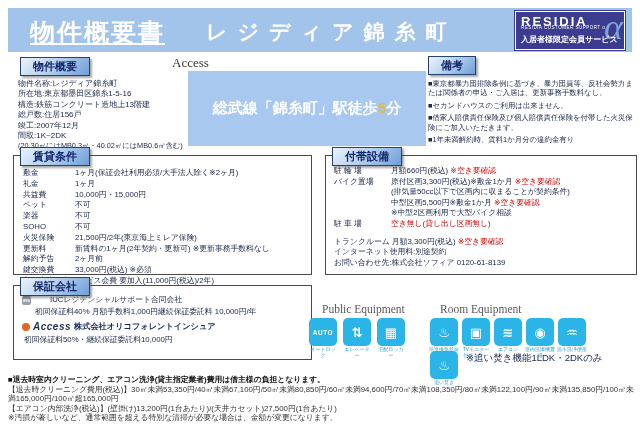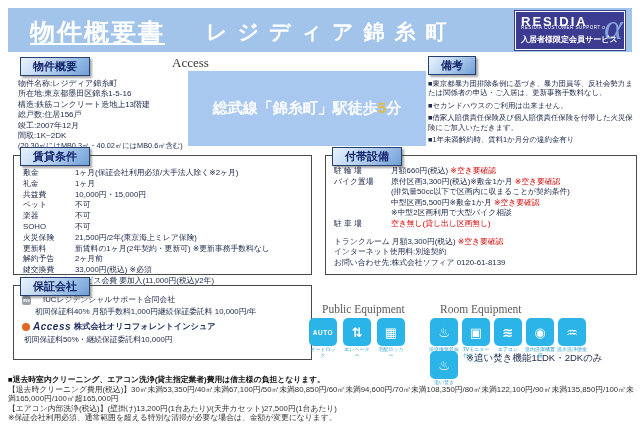--- a/index.html
+++ b/index.html
@@ -52,21 +52,21 @@
   .fac-box{position:absolute;left:325px;top:155px;width:310px;height:118px;border:1px solid #4a4a4a;}
   .fac-rows{position:absolute;left:8px;top:10px;right:2px;font-size:7.8px;line-height:10.6px;}
   .frow{display:flex;}
   .flab{flex:0 0 57px;white-space:nowrap;}
   .fval{white-space:nowrap;}
   .fac-extra{margin-top:7px;}
   .red{color:#d40000;}
 
   .gua-box{position:absolute;left:13px;top:285px;width:297px;height:73px;border:1px solid #4a4a4a;}
   .gua-inner{position:absolute;left:8px;top:9px;font-size:7.8px;line-height:10px;white-space:nowrap;}
-  .iuc-row{display:flex;align-items:center;gap:12px;}
+  .iuc-row{display:flex;align-items:center;gap:19px;}
   .iuc-mark{display:inline-block;width:9px;height:9px;border-radius:2px;background:#9aa0a8;color:#fff;
     font-size:4px;line-height:9px;text-align:center;font-weight:bold;}
   .gua-terms{margin:2px 0 5px 13px;}
   .orico-row{display:flex;align-items:center;gap:3px;margin-top:2px;}
   .orico-dot{display:inline-block;width:8px;height:8px;border-radius:50%;background:#e06820;}
   .orico-brand{font-size:10px;font-weight:bold;color:#1a2a5e;font-style:italic;letter-spacing:.5px;}
   .orico-name{font-size:8.2px;font-weight:bold;color:#1a2a5e;}
   .gua-terms2{margin:3px 0 0 2px;}
 
   
@@ -264,16 +264,16 @@
   <div class="icon-cell" style="left:429px;top:351px;">
     <div class="eq-icon">♨</div>
     <div class="eq-lab">追い焚き</div>
   </div>
   <div class="eq-note">※追い焚き機能1LDK・2DKのみ</div>
 
   <div class="fnotes">
     <div class="fn1">■退去時室内クリーニング、エアコン洗浄(貸主指定業者)費用は借主様の負担となります。</div>
     <div>【退去時クリーニング費用(税込)】30㎡未満53,350円/40㎡未満67,100円/50㎡未満80,850円/60㎡未満94,600円/70㎡未満108,350円/80㎡未満122,100円/90㎡未満135,850円/100㎡未満165,000円/100㎡超165,000円</div>
     <div>【エアコン内部洗浄(税込)】(壁掛け)13,200円(1台あたり)/(天井カセット)27,500円(1台あたり)</div>
-    <div>※保証会社利用必須、通常範囲を超える特別な清掃が必要な場合は、金額が変更になります。</div>
+    <div>※汚損が著しいなど、通常範囲を超える特別な清掃が必要な場合は、金額が変更になります。</div>
   </div>
 
 </div>
 
 </body></html>

